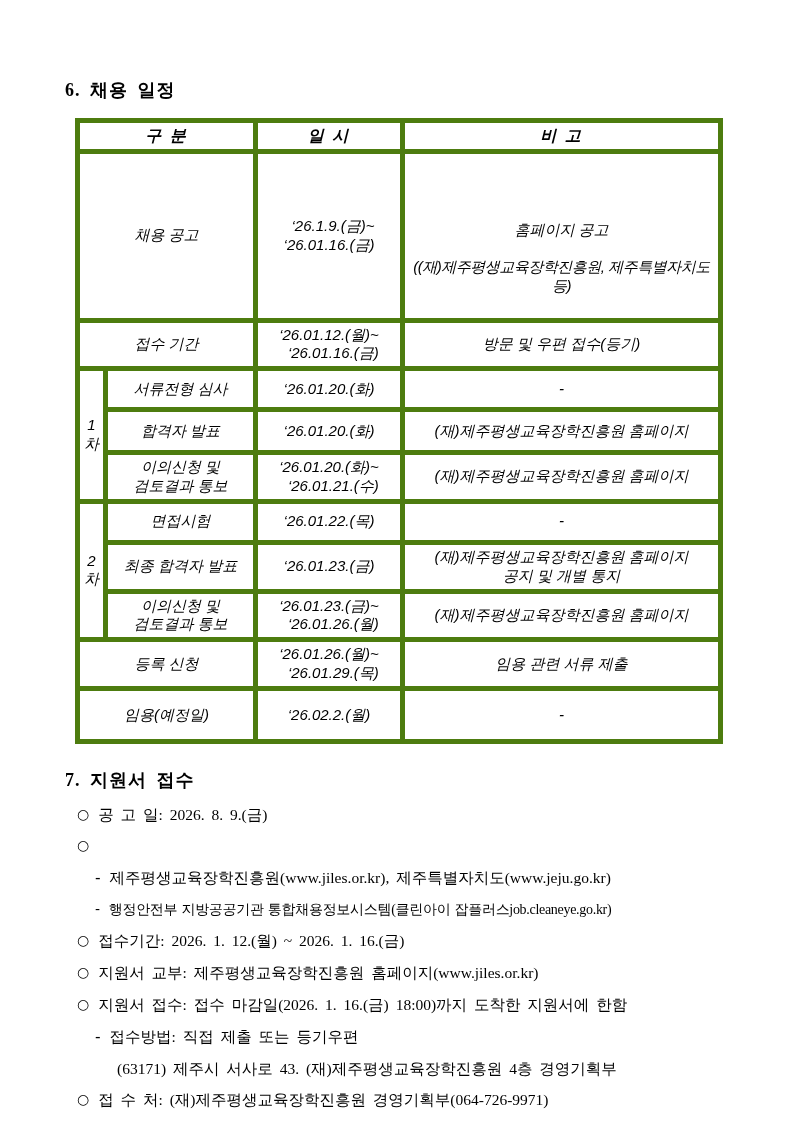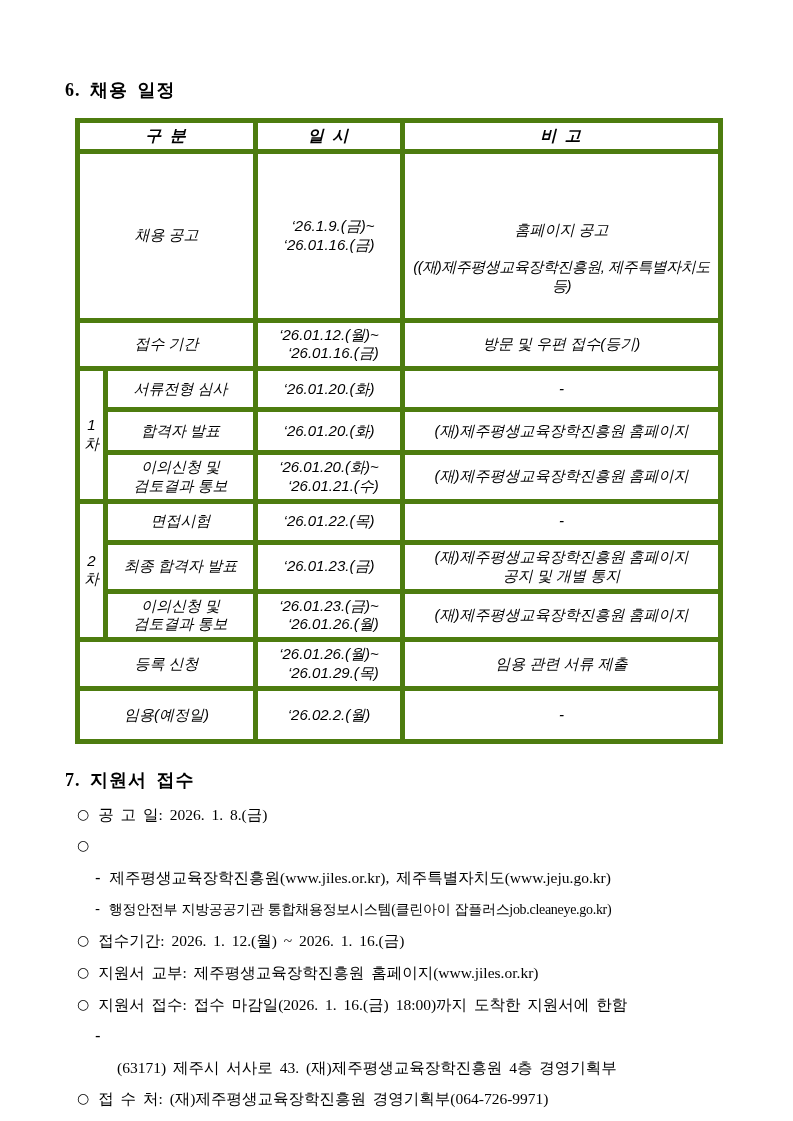--- a/index.html
+++ b/index.html
@@ -182,21 +182,21 @@
       </tr>
     </tbody>
   </table>
 
   <div class="sec7">
     <div class="sec-title">7. 지원서 접수</div>
     <div class="list">
 
       <div class="li lvl0">
         <span class="bullet circle">○</span>
-        <span class="txt">공 고 일: 2026. 1. 8.(금)</span>
+        <span class="txt">공 고 일: 2026. 8. 9.(금)</span>
       </div>
 
       <div class="li lvl0">
         <span class="bullet circle">○</span>
       </div>
 
       <div class="li lvl1">
         <span class="bullet">-</span>
         <span class="txt">제주평생교육장학진흥원(www.jiles.or.kr), 제주특별자치도(www.jeju.go.kr)</span>
       </div>
@@ -216,20 +216,21 @@
         <span class="txt">지원서 교부: 제주평생교육장학진흥원 홈페이지(www.jiles.or.kr)</span>
       </div>
 
       <div class="li lvl0">
         <span class="bullet circle">○</span>
         <span class="txt">지원서 접수: 접수 마감일(2026. 1. 16.(금) 18:00)까지 도착한 지원서에 한함</span>
       </div>
 
       <div class="li lvl1">
         <span class="bullet">-</span>
+        <span class="txt">접수방법: 직접 제출 또는 등기우편</span>
       </div>
 
       <div class="li lvl2">
         <span class="txt">(63171) 제주시 서사로 43. (재)제주평생교육장학진흥원 4층 경영기획부</span>
       </div>
 
       <div class="li lvl0">
         <span class="bullet circle">○</span>
         <span class="txt">접 수 처: (재)제주평생교육장학진흥원 경영기획부(064-726-9971)</span>
       </div>

